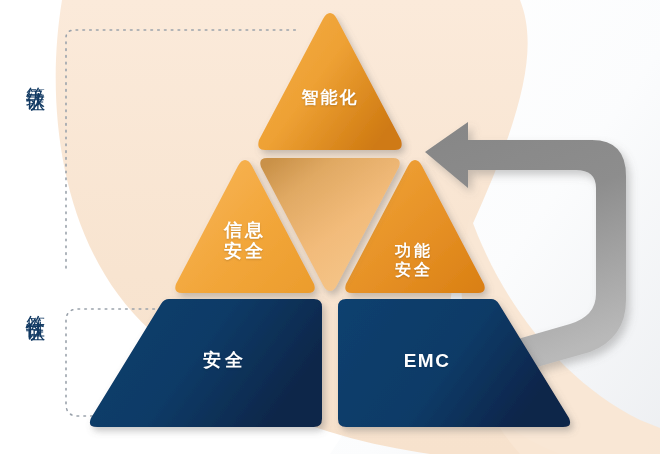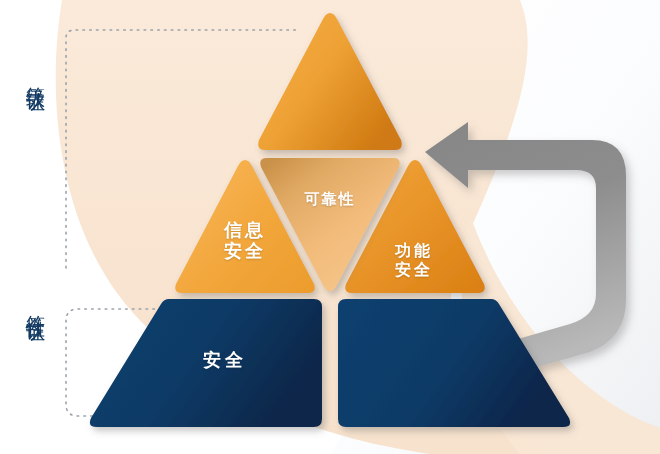--- a/index.html
+++ b/index.html
@@ -263,25 +263,26 @@
                Q 338 427 338 419
                L 338 307
                Q 338 299 346 299 Z" fill="url(#gNavyR)"></path>
     </g>
   </svg>
 
   <div class="v-label" id="label-grade">等级认证</div>
 
   <div class="v-label" id="label-compliance">符合性认证</div>
 
-
-  <div class="tile-text" id="txt-reliability">可靠性</div>
+  <div class="tile-text" id="txt-intelligent">智能化</div>
+
 
   <div class="tile-text" id="txt-infosec">信息
 安全</div>
 
   <div class="tile-text" id="txt-funcsafety">功能
 安全</div>
 
   <div class="tile-text" id="txt-safety">安全</div>
 
+  <div class="tile-text" id="txt-emc">EMC</div>
 
 </div>
 
 </body></html>

